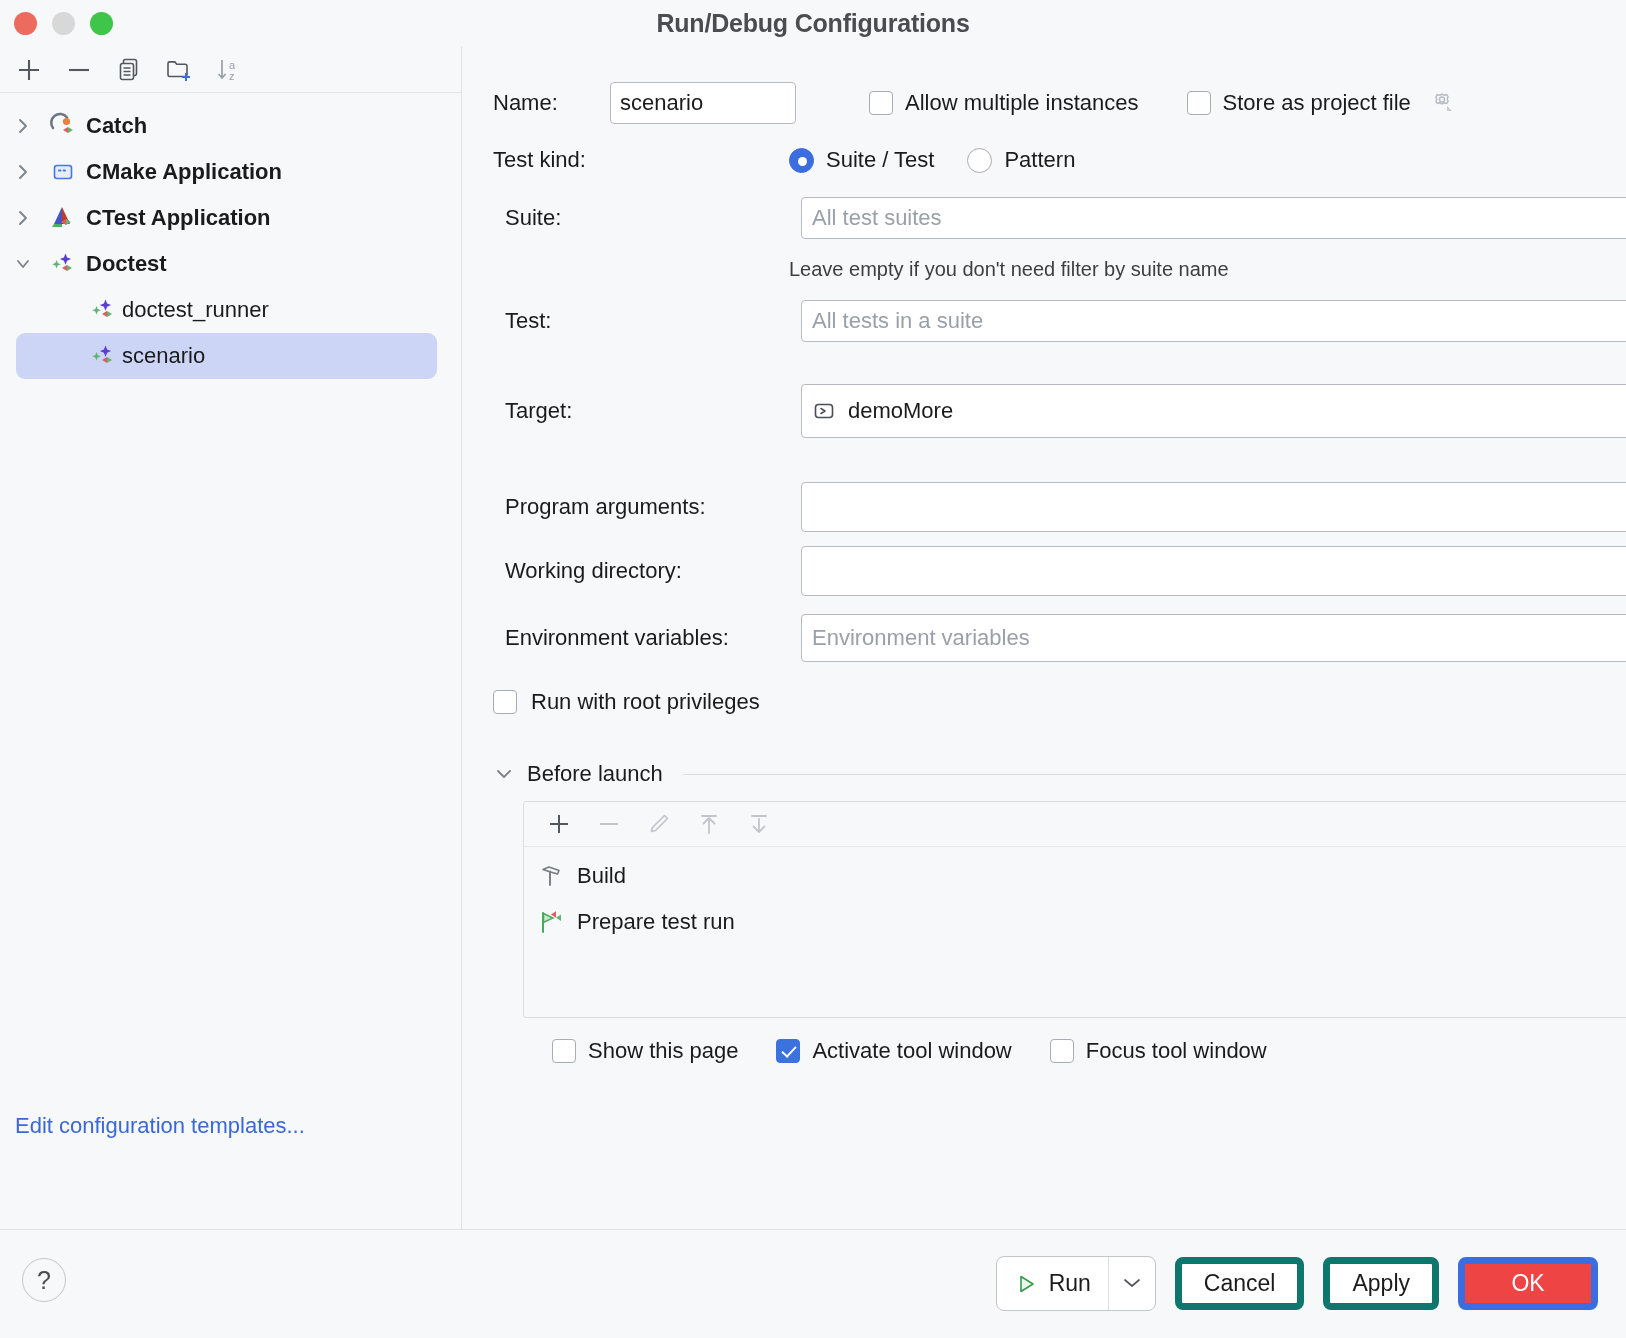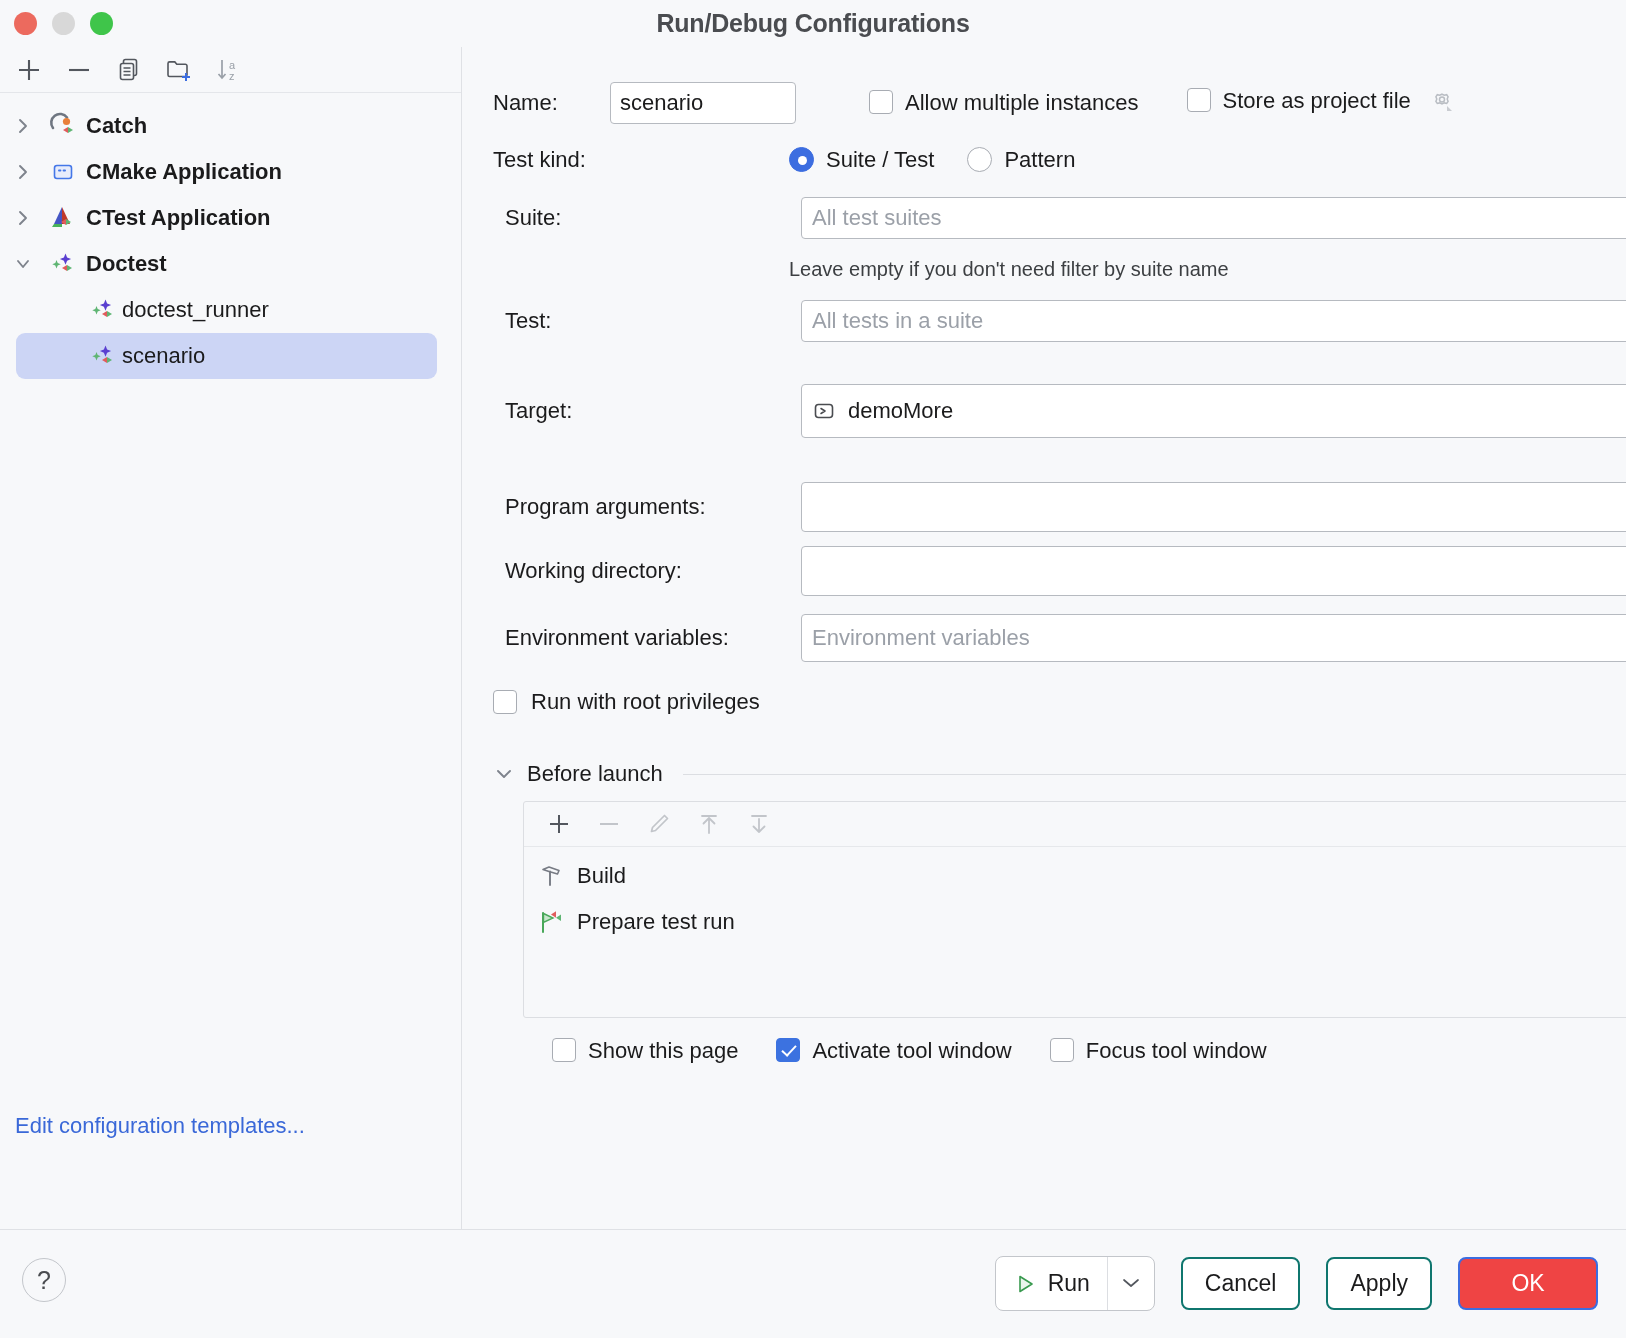--- a/index.html
+++ b/index.html
@@ -165,21 +165,21 @@
     border-radius: 4px;
     background: #ffffff;
     font-size: 22px;
     font-family: "Liberation Sans", sans-serif;
     padding: 0 9px;
     color: #1b1b1c;
     outline: none;
   }
   .cbx-wrap {
     display: inline-flex;
-    align-items: flex-start;
+    align-items: center;
     gap: 12px;
     font-size: 22px;
     white-space: nowrap;
   }
   .cbx {
     width: 24px; height: 24px;
     box-sizing: border-box;
     border: 1px solid #a8acb3;
     border-radius: 4px;
     background: #fff;
@@ -353,27 +353,27 @@
     font-size: 25px;
     color: #4a4c50;
     box-sizing: border-box;
   }
   .footer-btns {
     position: absolute;
     right: 28px;
     top: 26px;
     display: flex;
     align-items: center;
-    gap: 26px;
+    gap: 19px;
   }
   .btn {
     height: 53px;
     min-width: 100px;
     box-sizing: border-box;
-    border: 2px solid #0f766e;
+    border: 7px solid #0f766e;
     border-radius: 8px;
     background: #ffffff;
     font-size: 23px;
     font-family: "Liberation Sans", sans-serif;
     color: #1b1b1c;
     display: flex;
     align-items: center;
     justify-content: center;
     padding: 0 22px;
   }

